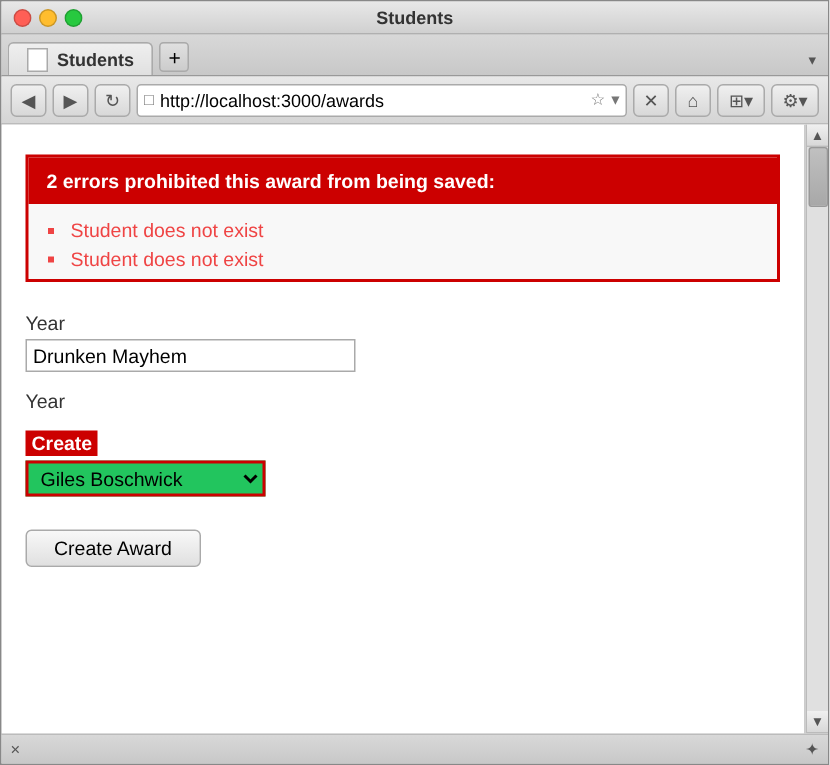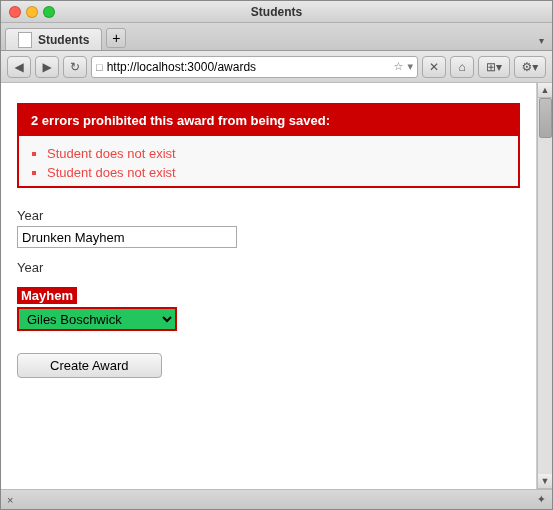--- a/index.html
+++ b/index.html
@@ -215,21 +215,21 @@
       height: 24px;
       border: 2px solid #cc0000;
       padding: 2px 4px;
       font-size: 13px;
       font-family: Arial, Helvetica, sans-serif;
       appearance: auto;
       background: #22c55e;
     }
     .create-btn {
       margin-top: 10px;
-      padding: 4px 32px;
+      padding: 4px 18px;
       background: linear-gradient(to bottom, #f8f8f8, #e0e0e0);
       border: 1px solid #aaa;
       border-radius: 4px;
       font-size: 13px;
       cursor: pointer;
       font-family: Arial, Helvetica, sans-serif;
     }
 
     
     .status-bar {
@@ -354,21 +354,21 @@
         <input class="form-input" type="text" value="Drunken Mayhem" style="">
       </div>
 
       
       <div class="form-group">
         <label class="form-label">Year</label>
       </div>
 
       
       <div class="form-group">
-        <label class="form-label error-label">Mayhem</label>
+        <label class="form-label error-label">Create</label>
         <br style="margin-bottom:4px;">
         <div class="form-select-wrapper">
           <select class="form-select">
             <option>Giles Boschwick</option>
           </select>
         </div>
       </div>
 
       
       <button class="create-btn">Create Award</button>

